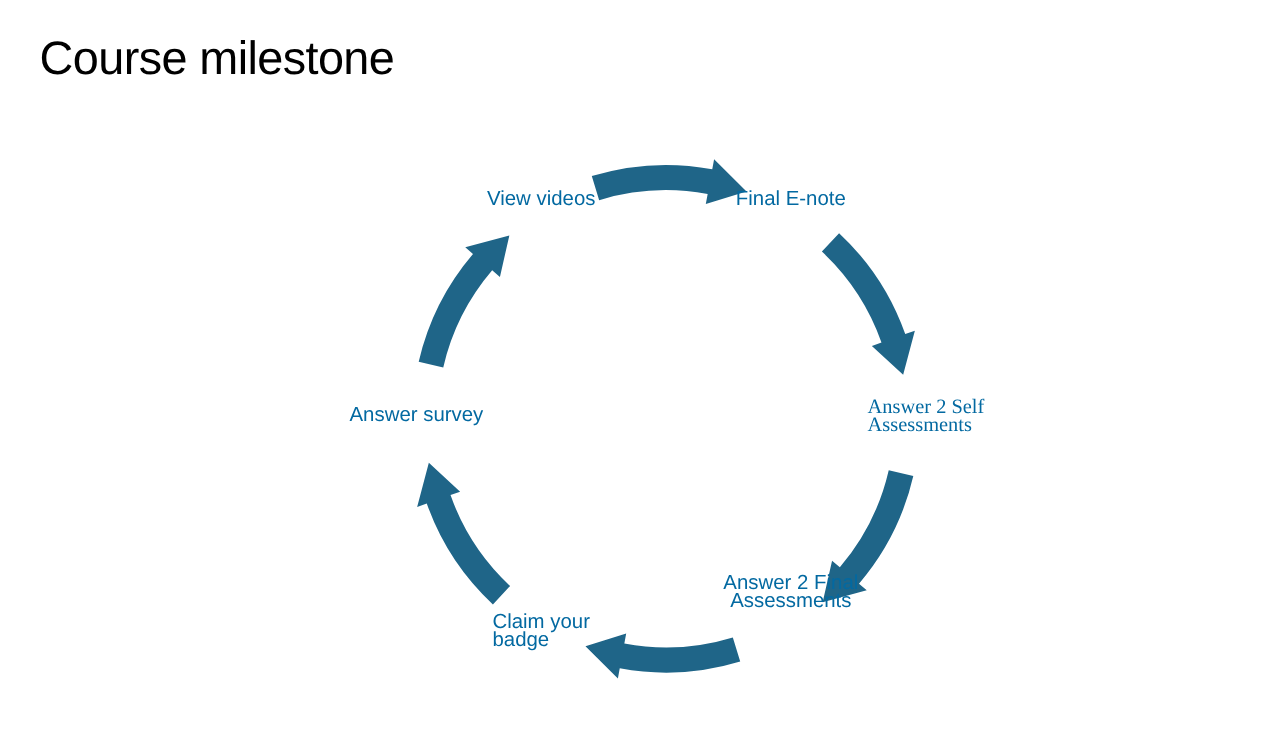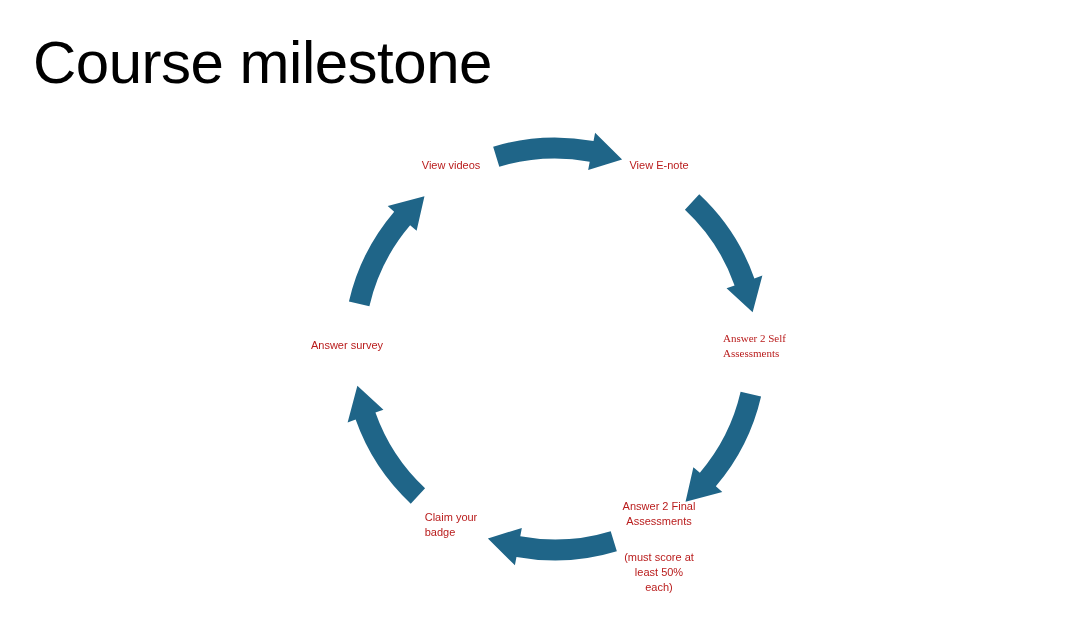--- a/index.html
+++ b/index.html
@@ -16,50 +16,50 @@
   }
   .slide {
     position: absolute;
     inset: 0;
   }
   .title {
     position: absolute;
     left: 33px;
     top: 28px;
     margin: 0;
-    font-size: 60px;
+    font-size: 39px;
     line-height: 1.15;
     font-weight: 400;
     letter-spacing: -0.5px;
     color: #000000;
     white-space: nowrap;
   }
   .diagram {
     position: absolute;
     inset: 0;
   }
   .diagram svg {
     position: absolute;
     left: 0;
     top: 0;
   }
   .lbl {
     position: absolute;
-    font-size: 11px;
+    font-size: 17px;
     line-height: 15px;
-    color: #b91c1c;
+    color: #0369a1;
     white-space: pre-line;
   }
   .lbl .sub {
     margin-top: 6px;
   }
   #step-0 { left: 451px; top: 158px; transform: translateX(-50%); text-align: center; white-space: nowrap; }
   #step-1 { left: 659px; top: 158px; transform: translateX(-50%); text-align: center; white-space: nowrap; }
   #step-2 { left: 723px; top: 331px; text-align: left; font-family: Liberation Serif, serif; }
-  #step-3 { left: 659px; top: 484px; transform: translateX(-50%); text-align: center; }
+  #step-3 { left: 659px; top: 463px; transform: translateX(-50%); text-align: center; }
   #step-4 { left: 451px; top: 510px; transform: translateX(-50%); text-align: left; }
   #step-5 { left: 347px; top: 338px; transform: translateX(-50%); text-align: right; white-space: nowrap; }
 </style>
 </head>
 <body>
 
 <div class="slide">
   <h1 class="title">Course milestone</h1>
 
   <div class="diagram">
@@ -67,31 +67,28 @@
         <path d="M493.16,146.74 A211.5,211.5 0 0 1 593.54,141.04 L595.09,132.68 L622.10,159.53 L588.17,170.05 L589.72,161.69 A190.5,190.5 0 0 0 499.30,166.82 Z" fill="#1F6588"></path>
         <path d="M699.24,194.32 A211.5,211.5 0 0 1 754.37,278.40 L762.38,275.56 L752.63,312.37 L726.56,288.25 L734.57,285.41 A190.5,190.5 0 0 0 684.92,209.68 Z" fill="#1F6588"></path>
         <path d="M761.08,396.58 A211.5,211.5 0 0 1 715.83,486.36 L722.29,491.88 L685.54,501.84 L693.39,467.20 L699.86,472.72 A190.5,190.5 0 0 0 740.62,391.85 Z" fill="#1F6588"></path>
         <path d="M616.84,551.26 A211.5,211.5 0 0 1 516.46,556.96 L514.91,565.32 L487.90,538.47 L521.83,527.95 L520.28,536.31 A190.5,190.5 0 0 0 610.70,531.18 Z" fill="#1F6588"></path>
         <path d="M410.76,503.68 A211.5,211.5 0 0 1 355.63,419.60 L347.62,422.44 L357.37,385.63 L383.44,409.75 L375.43,412.59 A190.5,190.5 0 0 0 425.08,488.32 Z" fill="#1F6588"></path>
         <path d="M348.92,301.42 A211.5,211.5 0 0 1 394.17,211.64 L387.71,206.12 L424.46,196.16 L416.61,230.80 L410.14,225.28 A190.5,190.5 0 0 0 369.38,306.15 Z" fill="#1F6588"></path>
       </svg>
 
     <div class="lbl" id="step-0">View videos</div>
 
-    <div class="lbl" id="step-1">View E-note</div>
+    <div class="lbl" id="step-1">Final E-note</div>
 
     <div class="lbl" id="step-2">Answer 2 Self
 Assessments</div>
 
     <div class="lbl" id="step-3">
       <div class="main">Answer 2 Final
 Assessments</div>
-      <div class="sub">(must score at
-least 50%
-each)</div>
     </div>
 
     <div class="lbl" id="step-4">Claim your
 badge</div>
 
     <div class="lbl" id="step-5">Answer survey</div>
   </div>
 </div>
 
 </body></html>

